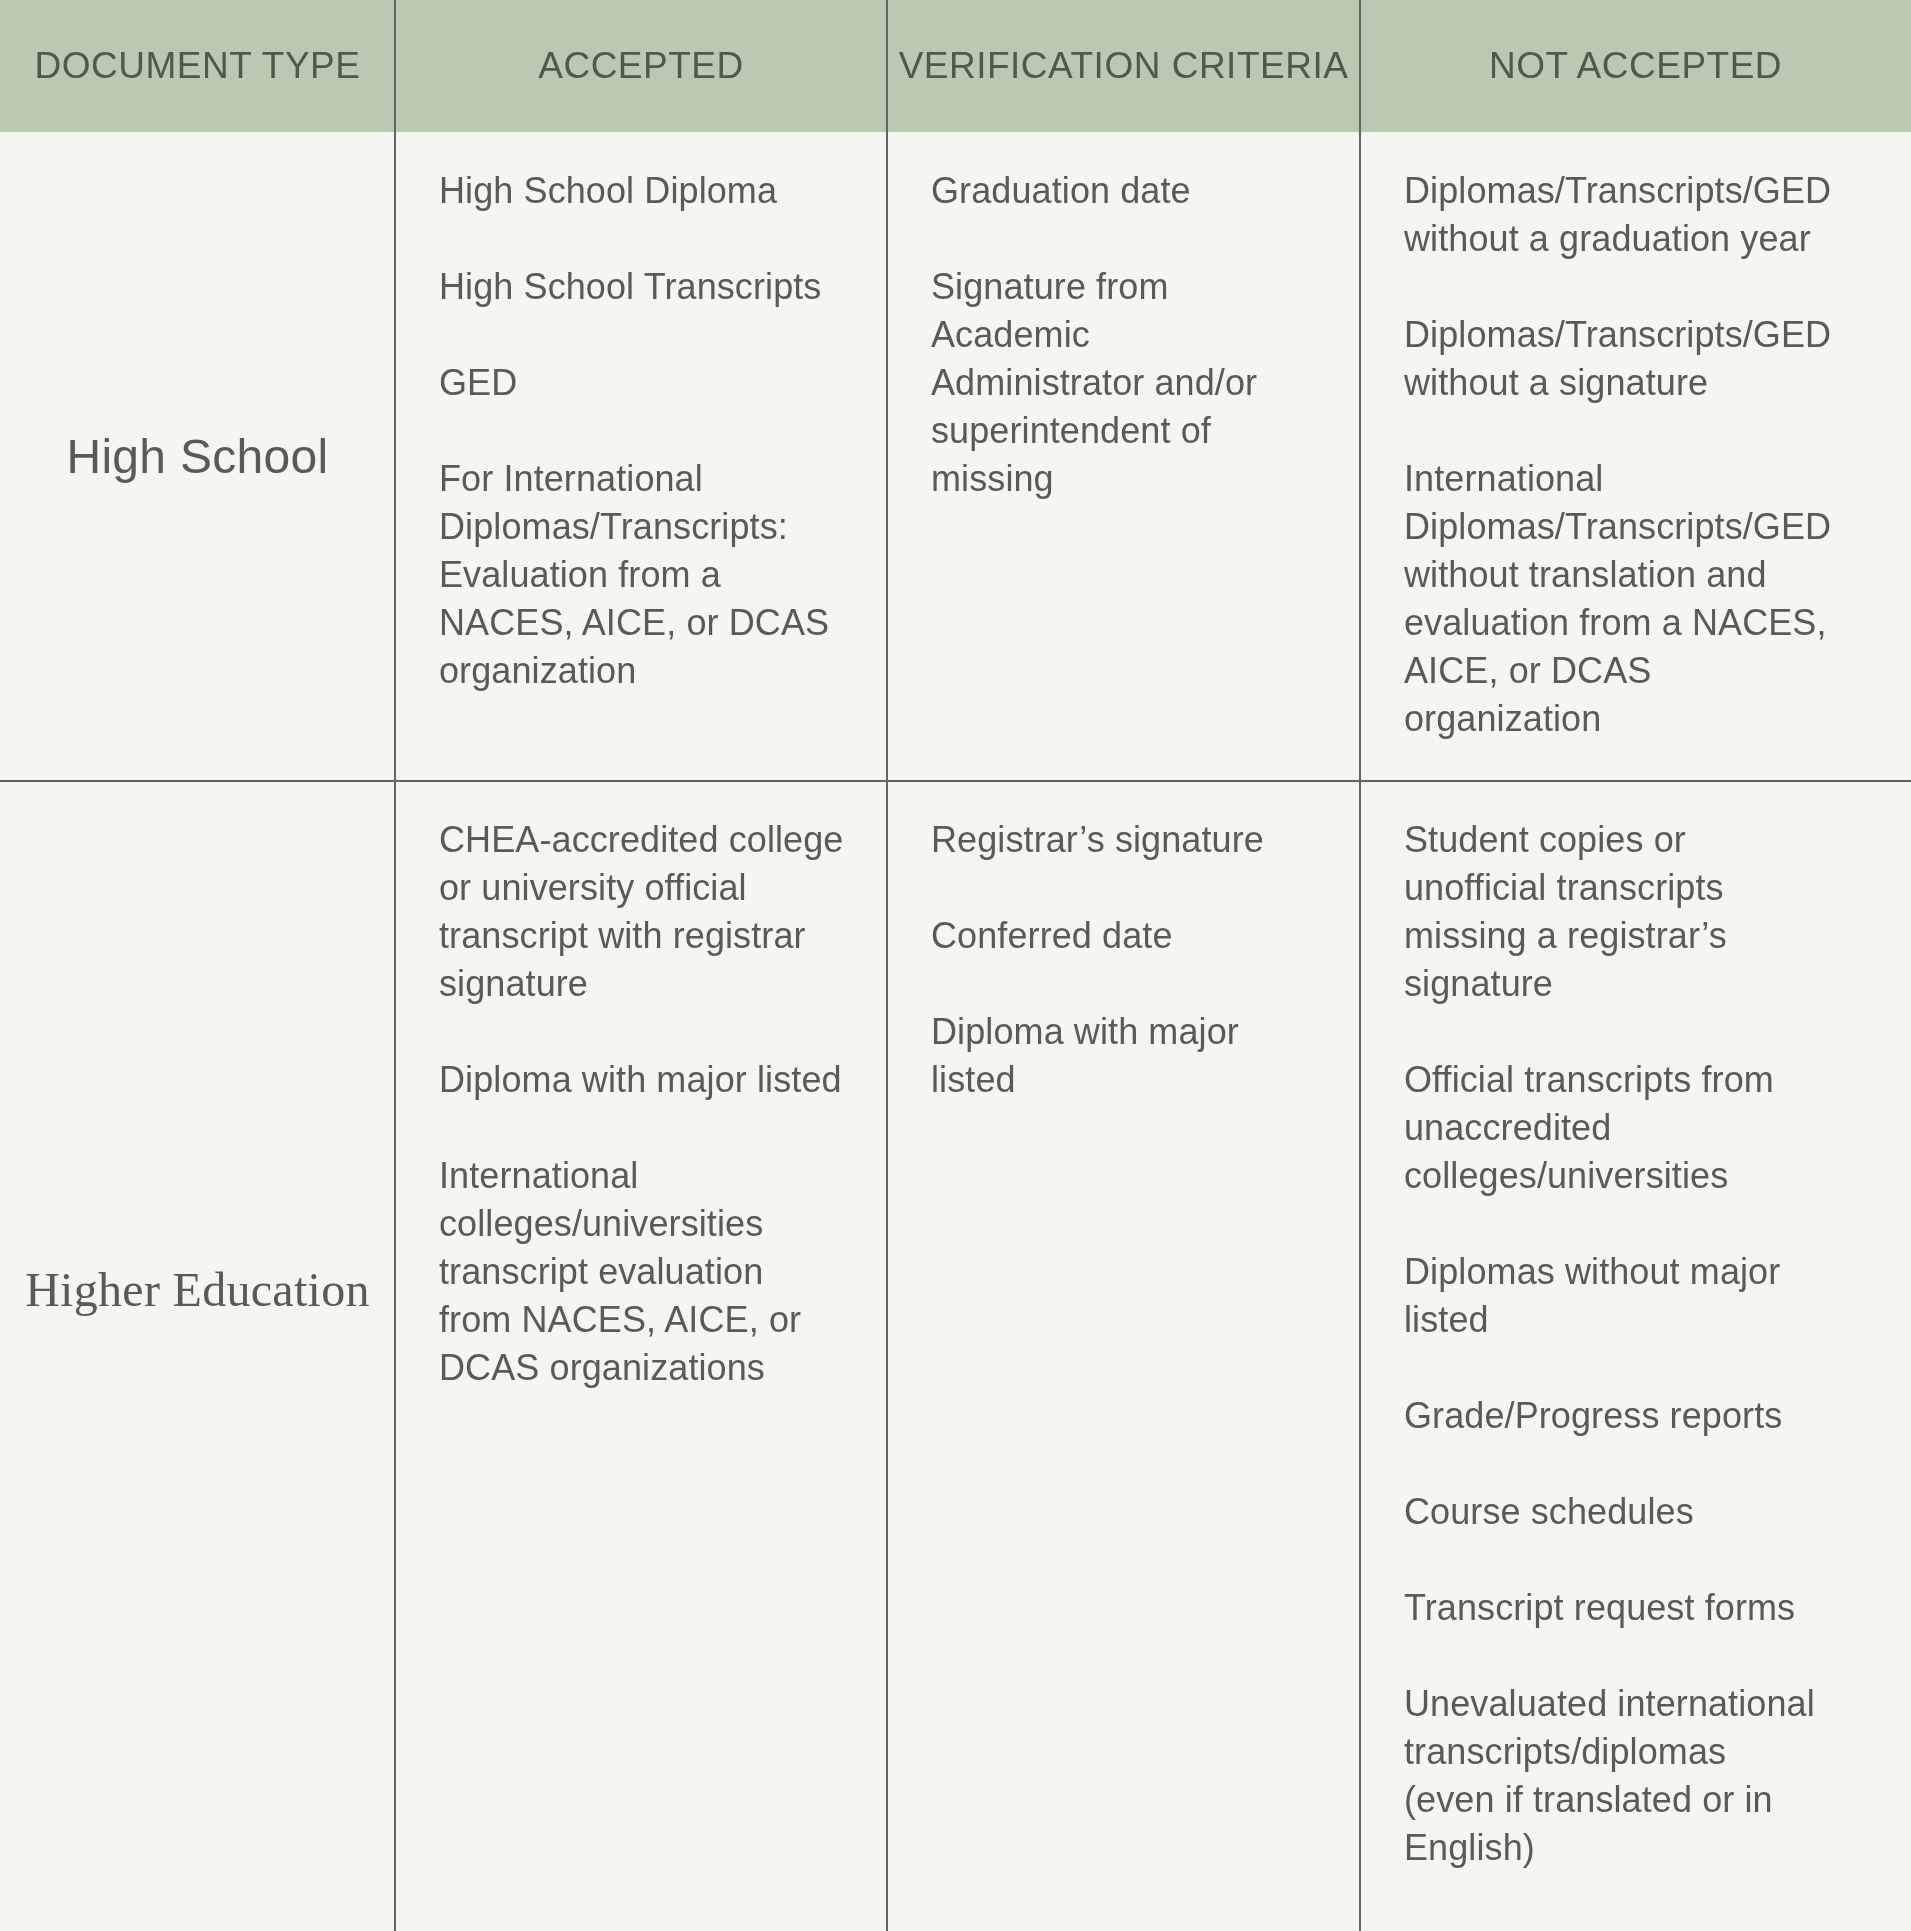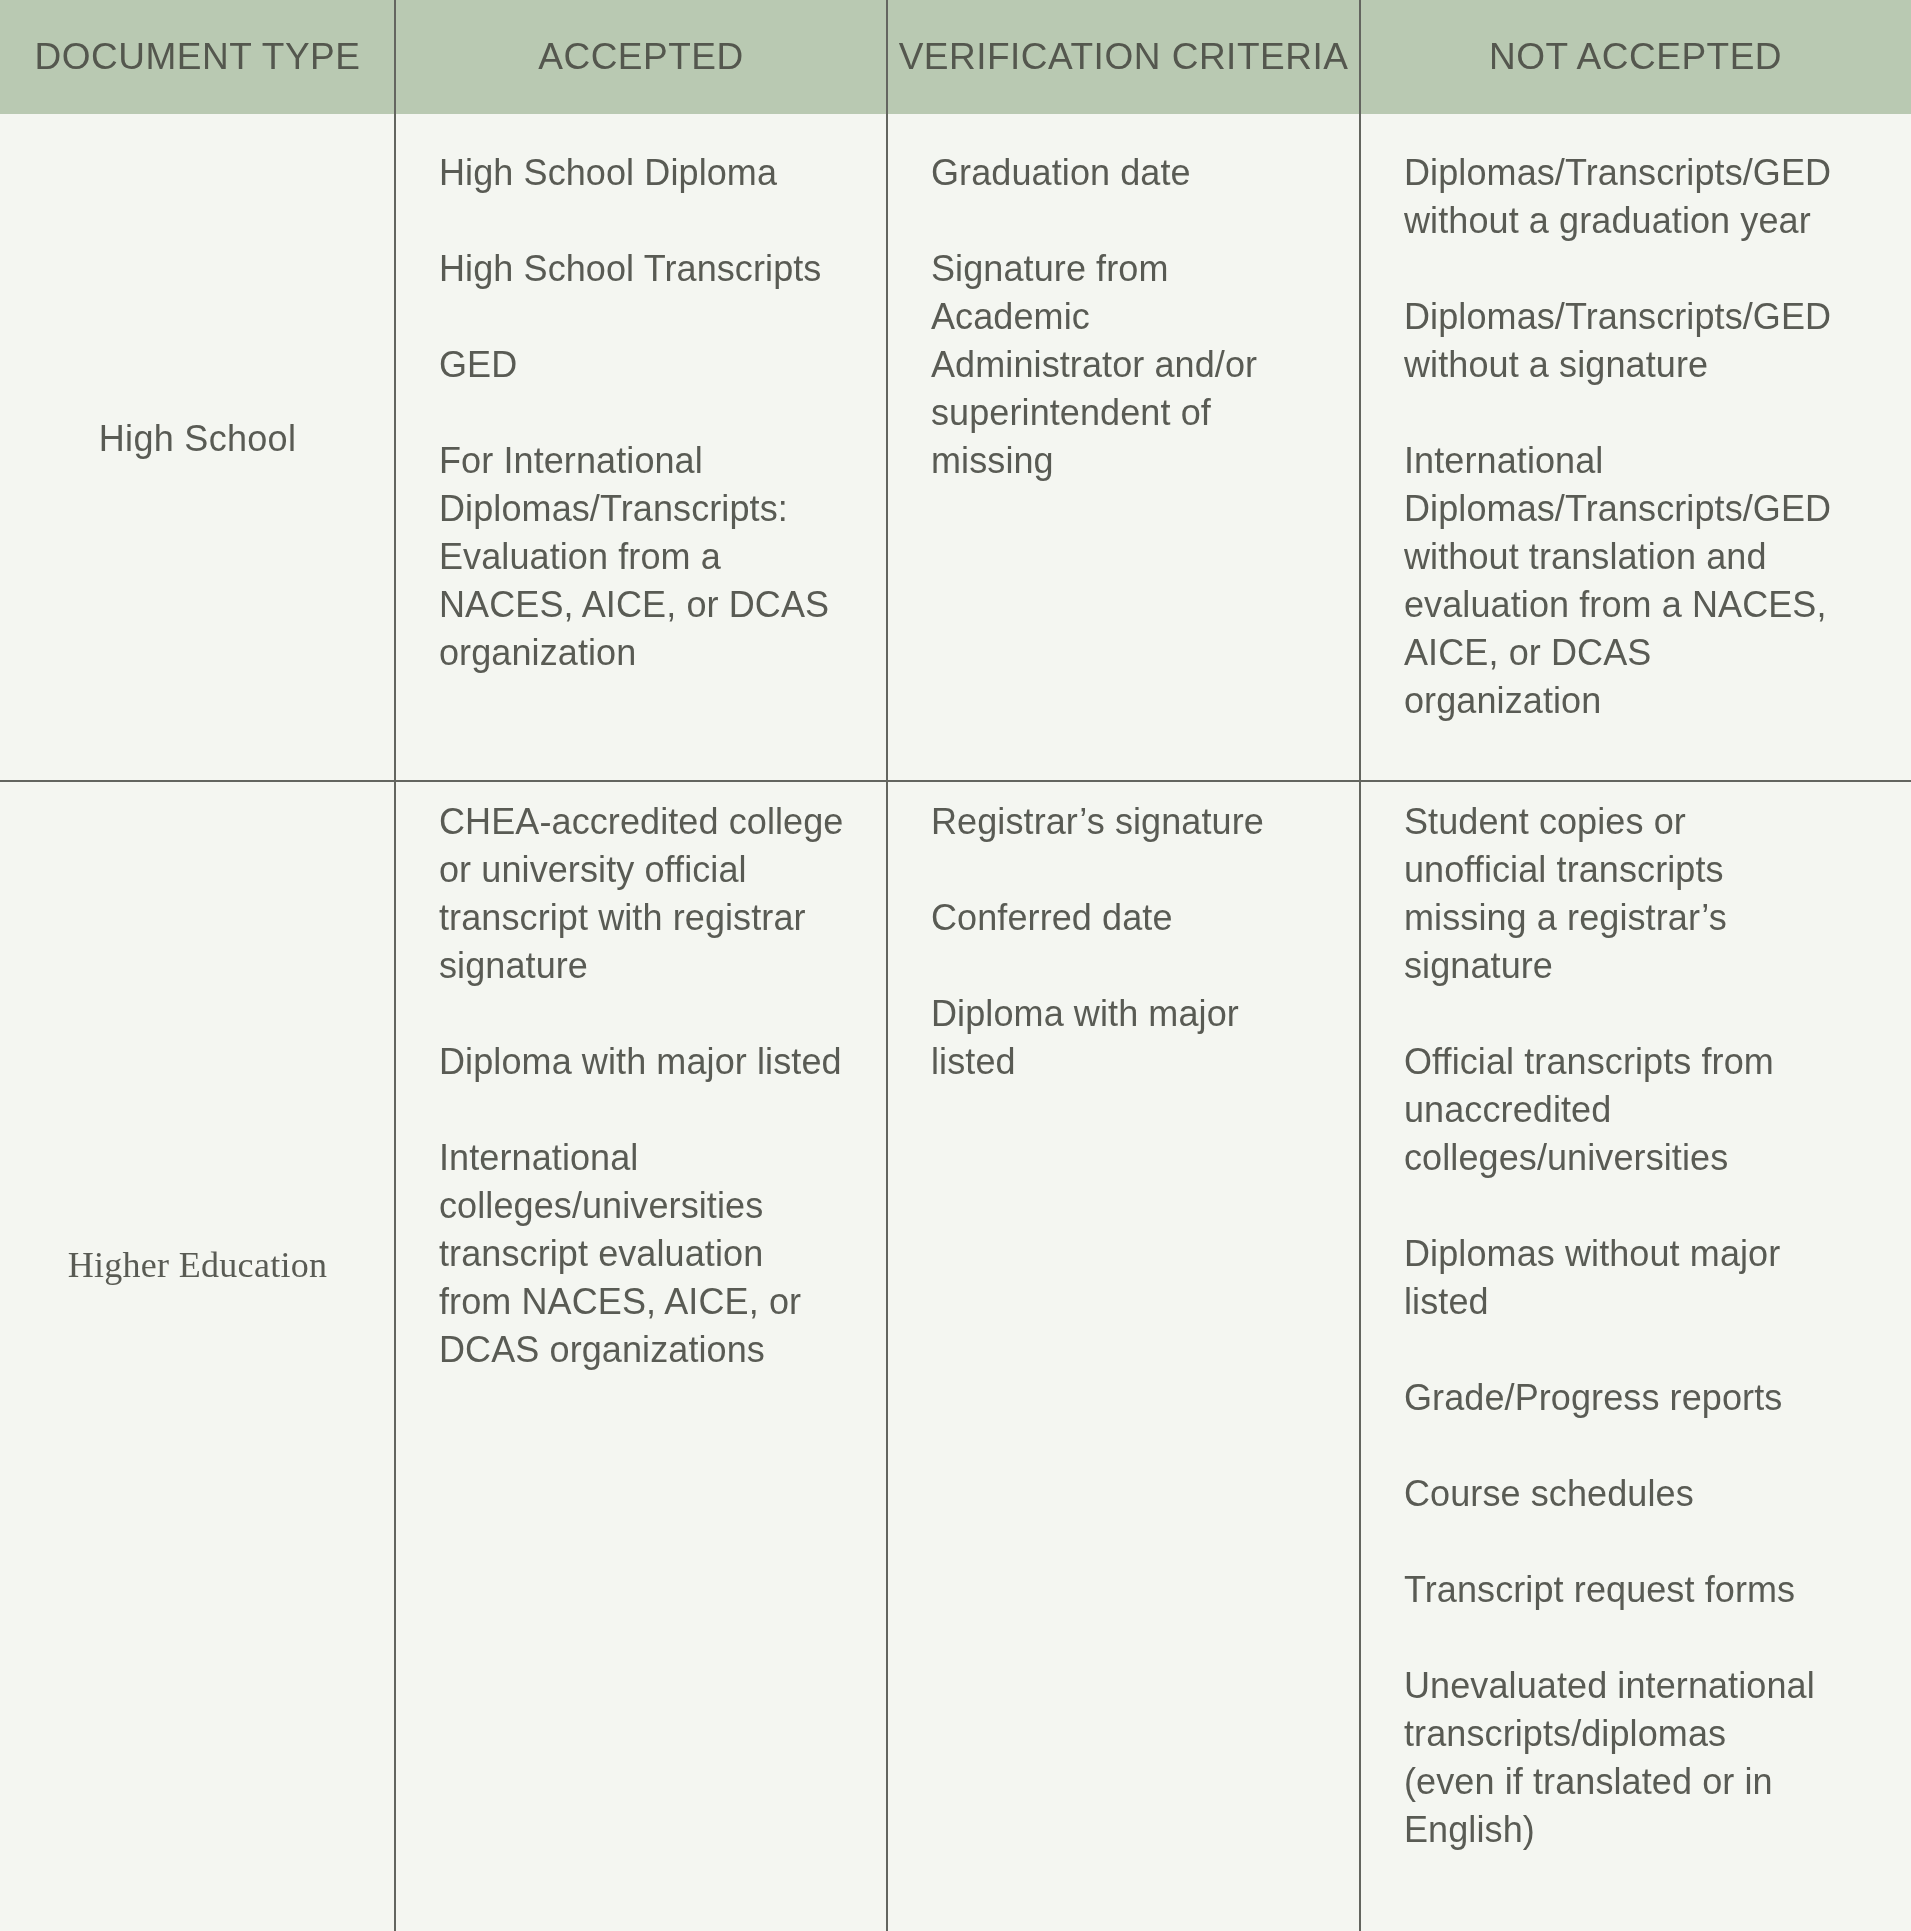--- a/index.html
+++ b/index.html
@@ -12,21 +12,21 @@
     width: 1912px;
     height: 1931px;
     background: #f4f6f1;
     font-family: "Liberation Sans", "DejaVu Sans", sans-serif;
     overflow: hidden;
   }
   
   .header-row {
     display: grid;
     grid-template-columns: 395px 492px 473px 551px;
-    height: 114px;
+    height: 132px;
     background: #b9c9b2;
   }
   .header-cell {
     display: flex;
     align-items: center;
     justify-content: center;
     font-size: 37px;
     letter-spacing: 0.5px;
     color: #54574e;
     white-space: nowrap;
@@ -36,21 +36,21 @@
     display: grid;
     grid-template-columns: 395px 492px 473px 551px;
   }
   .body-row.row-1 { height: 649px; }
   .body-row.row-2 { height: 1150px; }
 
   .type-cell {
     display: flex;
     justify-content: center;
     align-items: center;
-    font-size: 36px;
+    font-size: 48px;
     color: #595b54;
     letter-spacing: 0.3px;
   }
   .row-2 .type-cell {
     align-items: flex-start;
     padding-top: 481px;
     font-family: Liberation Serif, serif;
   }
   .content-cell {
     padding: 35px 25px 0 44px;

